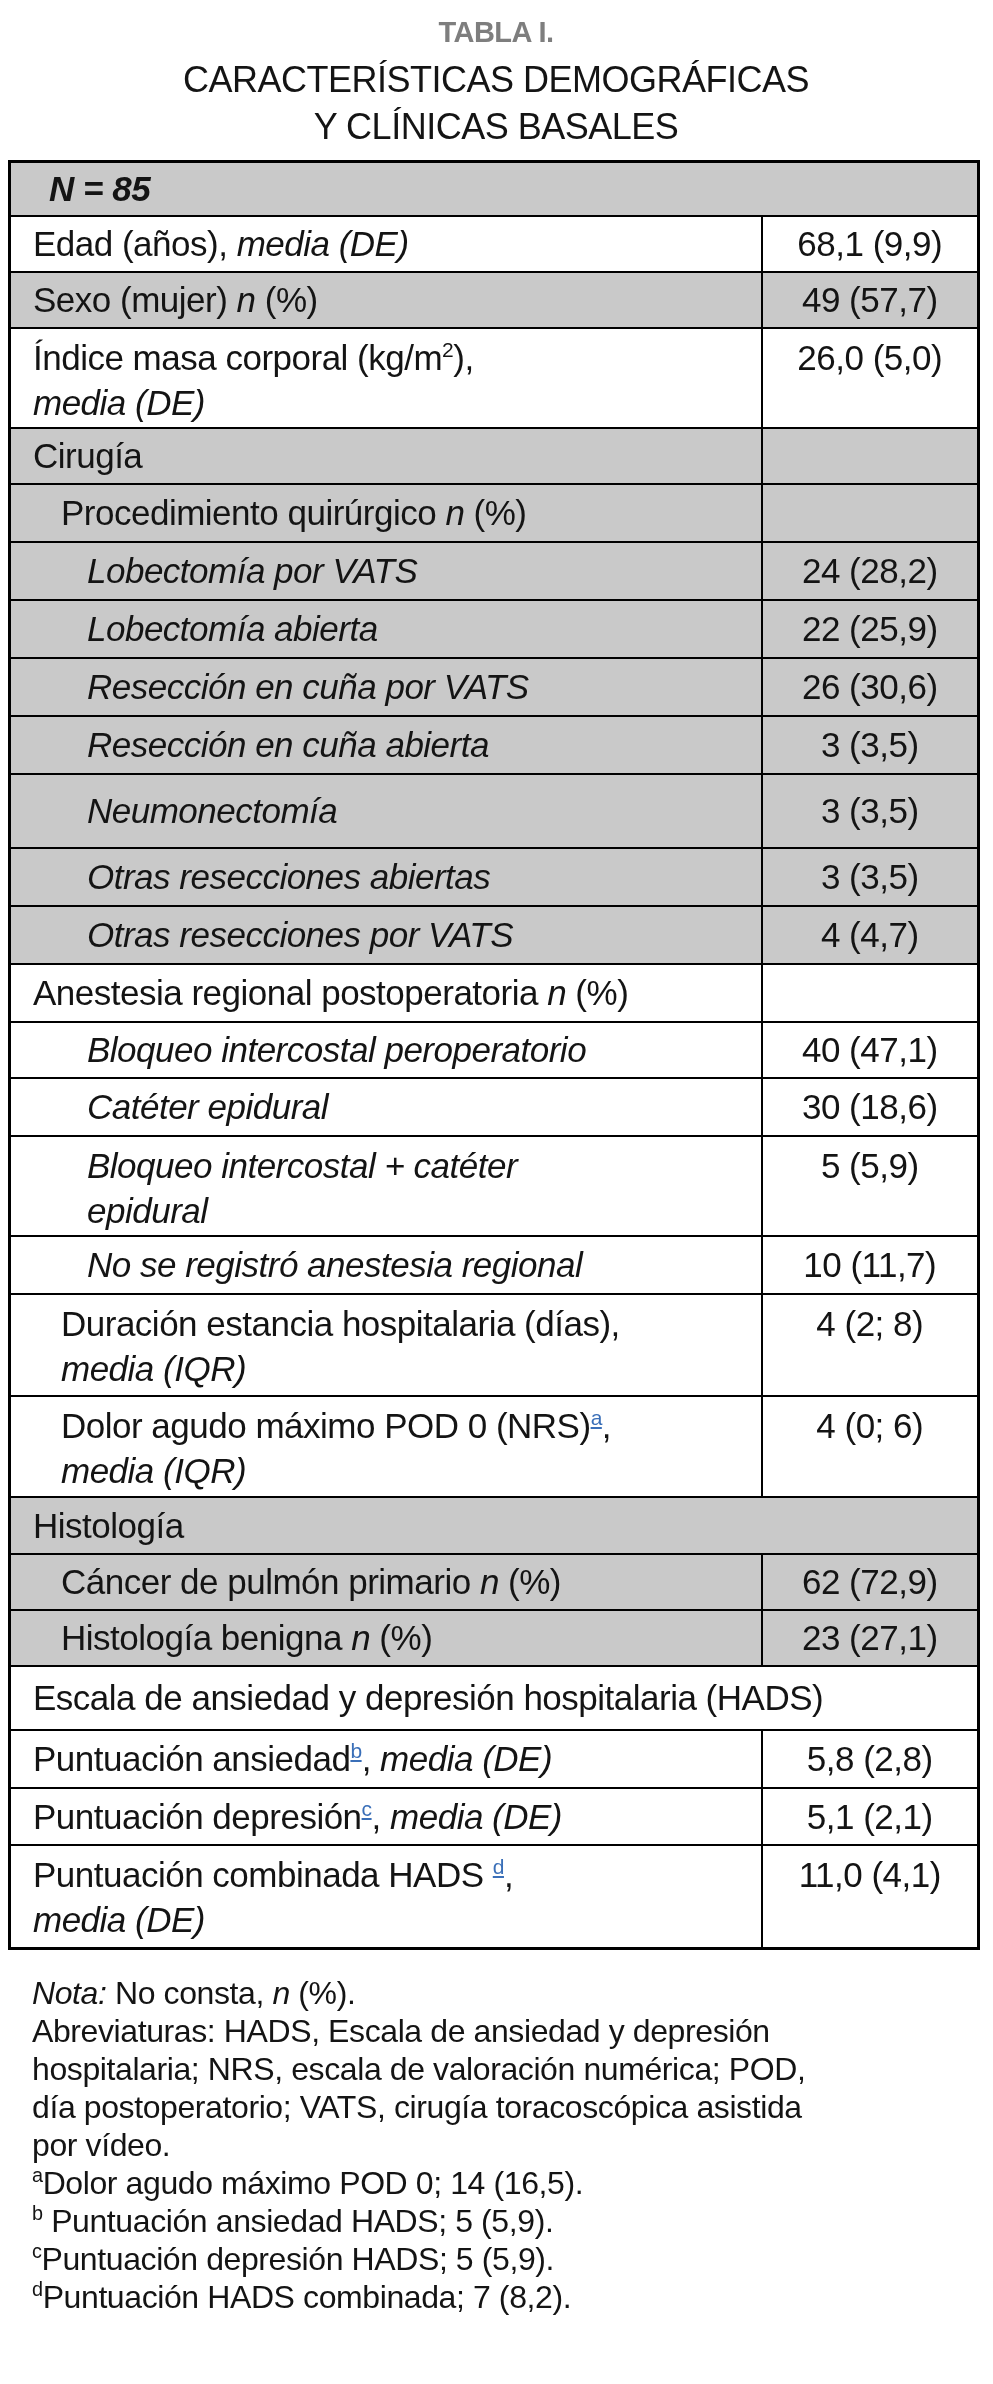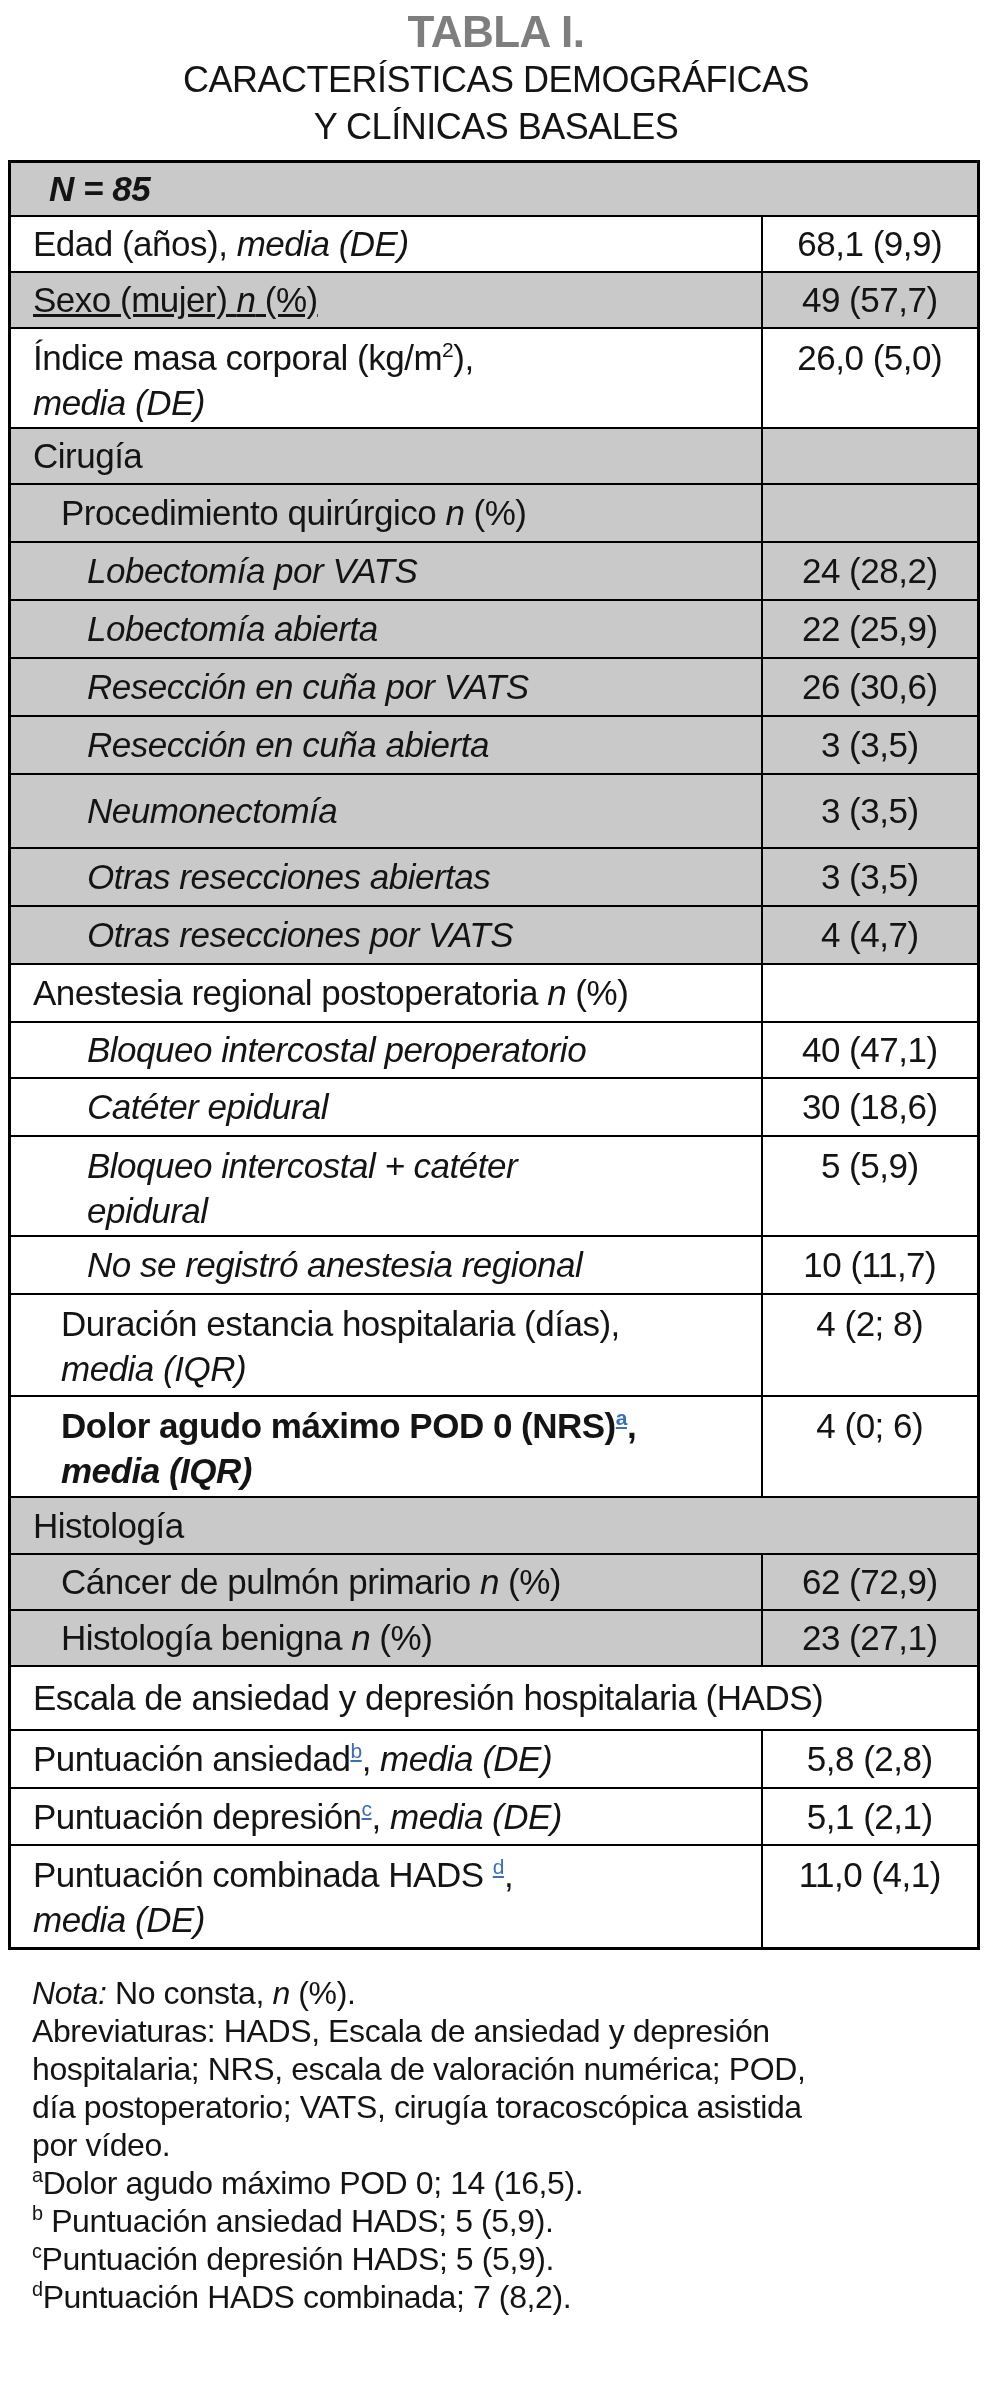--- a/index.html
+++ b/index.html
@@ -8,21 +8,21 @@
     --title-gray:#7e7e7e;
     --ink:#141414;
   }
   html,body{margin:0;padding:0;}
   body{
     width:993px;height:2384px;background:#ffffff;overflow:hidden;
     font-family:"Liberation Sans","DejaVu Sans",sans-serif;color:var(--ink);
   }
   .page{width:993px;}
   .title-block{width:976px;margin:8px 0 0 8px;text-align:center;letter-spacing:-0.5px;}
-  .title-kicker{font-size:44px;line-height:48px;font-weight:bold;color:var(--title-gray);}
+  .title-kicker{font-size:29px;line-height:48px;font-weight:bold;color:var(--title-gray);}
   .title-line{font-size:36px;line-height:47px;color:var(--ink);}
   table.demo-table{
     border-collapse:collapse;table-layout:fixed;
     width:972px;margin:10px 0 0 8px;
     border:3px solid #000;
     font-size:35px;letter-spacing:-0.5px;
   }
   col.c1{width:752px;}
   td{
     border:2px solid #000;
@@ -67,21 +67,21 @@
             <div class="line"><span class="seg-i seg-b">N = 85</span></div>
           </td>
         </tr>
         <tr class="">
           <td class="label ind0" style="height: 56px;">
             <div class="line"><span class="">Edad (años), </span><span class="seg-i ">media (DE)</span></div>
           </td>
           <td class="value">68,1 (9,9)</td>
         </tr>
         <tr class="gray">
-          <td class="label ind0" style="height: 56px; text-decoration: underline;">
+          <td class="label ind0" style="height: 56px;">
             <div class="line"><span class="">Sexo (mujer) </span><span class="seg-i ">n</span><span class=""> (%)</span></div>
           </td>
           <td class="value">49 (57,7)</td>
         </tr>
         <tr class=" two">
           <td class="label ind0" style="height: 100px;">
             <div class="line"><span class="">Índice masa corporal (kg/m</span><sup>2</sup><span class="">),</span></div>
             <div class="line"><span class="seg-i ">media (DE)</span></div>
           </td>
           <td class="value">26,0 (5,0)</td>
@@ -172,21 +172,21 @@
           <td class="value">10 (11,7)</td>
         </tr>
         <tr class=" two">
           <td class="label ind1" style="height: 102px;">
             <div class="line"><span class="">Duración estancia hospitalaria (días),</span></div>
             <div class="line"><span class="seg-i ">media (IQR)</span></div>
           </td>
           <td class="value">4 (2; 8)</td>
         </tr>
         <tr class=" two">
-          <td class="label ind1" style="height: 101px; font-weight: bold;">
+          <td class="label ind1" style="height: 101px;">
             <div class="line"><span class="">Dolor agudo máximo POD 0 (NRS)</span><sup class="sup-link">a</sup><span class="">,</span></div>
             <div class="line"><span class="seg-i ">media (IQR)</span></div>
           </td>
           <td class="value">4 (0; 6)</td>
         </tr>
         <tr class="gray">
           <td class="label ind0" colspan="2" style="height: 57px;">
             <div class="line"><span class="">Histología</span></div>
           </td>
         </tr>

